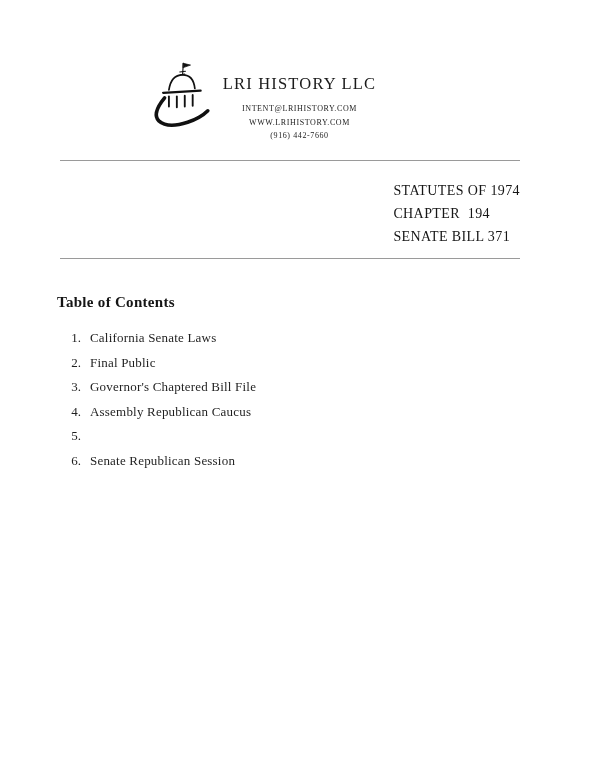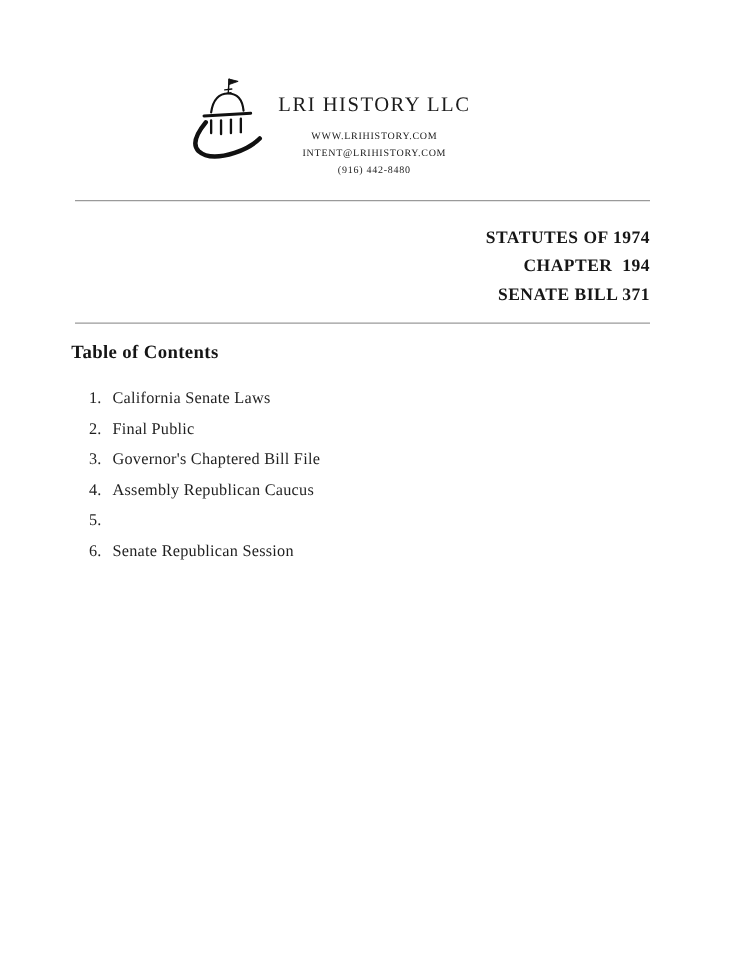--- a/index.html
+++ b/index.html
@@ -56,41 +56,42 @@
     border-top: 1px solid #9a9a9a;
   }
   .rule-top { top: 160px; }
   .rule-bottom { top: 258px; }
 
   
   .bill-block {
     position: absolute;
     right: 80px;
     top: 179px;
-    text-align: right;
-    font-weight: bold;
+    text-align: left;
+    font-weight: normal;
     font-size: 14px;
     line-height: 23px;
     letter-spacing: 0.4px;
     color: #161616;
   }
   .bill-block .bill-line { white-space: pre; }
 
   
   .toc {
     position: absolute;
     left: 57px;
     top: 274px;
     width: 480px;
   }
   .toc-title {
     font-size: 15px;
     font-weight: bold;
     letter-spacing: 0.3px;
     color: #151515;
+    margin-top: 20px;
   }
   .toc-list {
     list-style: none;
     margin-top: 20px;
   }
   .toc-item {
     display: flex;
     align-items: baseline;
     font-size: 13px;
     line-height: 14px;
@@ -129,23 +130,23 @@
       <path d="M58 49 L58 64" stroke-width="2.6"></path>
       <path d="M69 48 L69 63" stroke-width="2.6"></path>
 
       <path d="M30 52 Q12 74 22 84 Q34 95 62 86 Q80 80 90 70" stroke-width="5"></path>
       <path d="M90 70 Q84 76 74 80" stroke-width="2"></path>
     </svg>
   </div>
 
   <div class="letterhead">
     <div class="company-name">LRI HISTORY LLC</div>
+    <div class="contact-line">INTENT@LRIHISTORY.COM</div>
     <div class="contact-line">WWW.LRIHISTORY.COM</div>
-    <div class="contact-line">INTENT@LRIHISTORY.COM</div>
-    <div class="contact-line">(916) 442-8480</div>
+    <div class="contact-line">(916) 442-7660</div>
   </div>
 
   <div class="rule rule-top"></div>
   <div class="rule rule-bottom"></div>
 
   <div class="bill-block">
     <div class="bill-line">STATUTES OF 1974</div>
     <div class="bill-line">CHAPTER  194</div>
     <div class="bill-line">SENATE BILL 371</div>
   </div>

